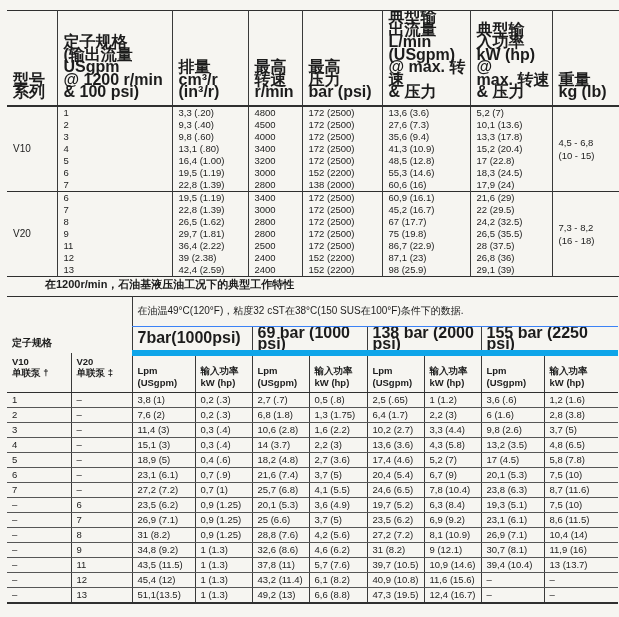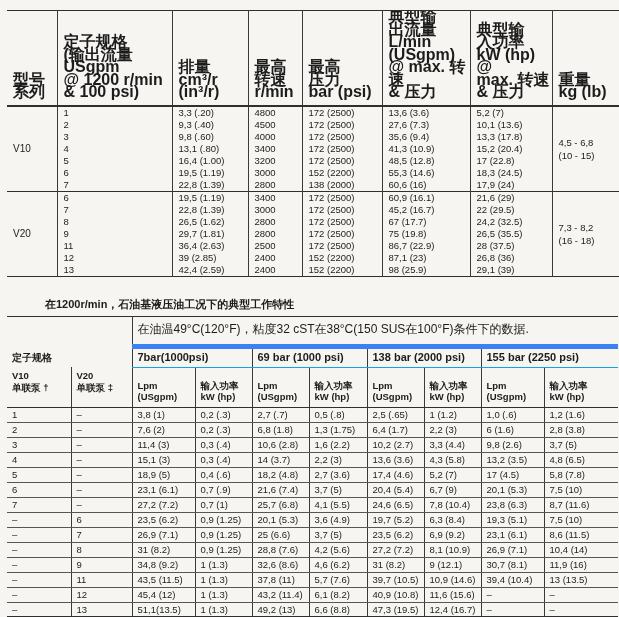--- a/index.html
+++ b/index.html
@@ -25,34 +25,34 @@
     font-weight: bold; font-size: 16px; line-height: 12.5px;
     border-bottom: 2px solid #2f2f2f; white-space: pre-line;
   }
   .spec-table tbody td { height: 12px; vertical-align: middle; white-space: nowrap; }
   .spec-table td.model-cell { vertical-align: middle; font-size: 10px; }
   .spec-table td.weight-cell { vertical-align: middle; white-space: pre-line; line-height: 13px; }
   .bl { border-left: 1px solid #3a3a3a; }
   tr.group-sep td { border-top: 1.2px solid #2f2f2f; }
 
   
-  .perf-title { font-size: 11px; font-weight: bold; margin: 20px 0 4px 38px; }
+  .perf-title { font-size: 11px; font-weight: bold; margin: 0 0 4px 38px; }
   .perf-table { width: 611px; border-top: 1.2px solid #2f2f2f; border-bottom: 2px solid #2f2f2f; }
   .perf-table th, .perf-table td {
     font-size: 9.5px; line-height: 11.5px; text-align: left;
     padding: 0 2px 0 5px; font-weight: normal; overflow: hidden;
   }
   .perf-table .cond-cell {
-    height: 30px; vertical-align: middle; font-size: 12px;
-    border-bottom: 5px solid #3b82f6;
+    height: 30px; vertical-align: middle; font-size: 10px;
+    border-bottom: 1px solid #3b82f6;
   }
   .perf-table .stator-cell { vertical-align: bottom; padding-bottom: 4px; font-weight: bold; font-size: 10px; }
   .perf-table .group-cell {
-    height: 21px; vertical-align: middle; font-weight: bold; font-size: 11px;
-    border-bottom: 1px solid #0ea5e9;
+    height: 21px; vertical-align: middle; font-weight: bold; font-size: 16px;
+    border-bottom: 6px solid #0ea5e9;
   }
   .perf-table .sub-cell {
     height: 40px; font-weight: bold; font-size: 9.5px; white-space: pre-line;
     border-bottom: 1.2px solid #2f2f2f; vertical-align: bottom; padding-bottom: 4px;
   }
   .perf-table .sub-cell.pump-col { vertical-align: top; padding-top: 3px; }
   .perf-table tbody.data td {
     height: 15px; vertical-align: middle; white-space: nowrap;
     border-bottom: 1px solid #565656;
   }
@@ -194,29 +194,29 @@
         <tr>
           <td class="bl">9</td>
           <td class="bl">29,7 (1.81)</td>
           <td class="bl">2800</td>
           <td class="bl">172 (2500)</td>
           <td class="bl">75 (19.8)</td>
           <td class="bl">26,5 (35.5)</td>
         </tr>
         <tr>
           <td class="bl">11</td>
-          <td class="bl">36,4 (2.63)</td>
+          <td class="bl">36,4 (2.22)</td>
           <td class="bl">2500</td>
           <td class="bl">172 (2500)</td>
           <td class="bl">86,7 (22.9)</td>
           <td class="bl">28 (37.5)</td>
         </tr>
         <tr>
           <td class="bl">12</td>
-          <td class="bl">39 (2.85)</td>
+          <td class="bl">39 (2.38)</td>
           <td class="bl">2400</td>
           <td class="bl">152 (2200)</td>
           <td class="bl">87,1 (23)</td>
           <td class="bl">26,8 (36)</td>
         </tr>
         <tr>
           <td class="bl">13</td>
           <td class="bl">42,4 (2.59)</td>
           <td class="bl">2400</td>
           <td class="bl">152 (2200)</td>
@@ -278,21 +278,21 @@
     <tbody class="data" id="perf-table-body">
         <tr>
           <td>1</td>
           <td class="bl">–</td>
           <td class="bl">3,8 (1)</td>
           <td class="bl">0,2 (.3)</td>
           <td class="bl">2,7 (.7)</td>
           <td class="bl">0,5 (.8)</td>
           <td class="bl">2,5 (.65)</td>
           <td class="bl">1 (1.2)</td>
-          <td class="bl">1,0 (.6)</td>
+          <td class="bl">3,6 (.6)</td>
           <td class="bl">1,2 (1.6)</td>
         </tr>
         <tr>
           <td>2</td>
           <td class="bl">–</td>
           <td class="bl">7,6 (2)</td>
           <td class="bl">0,2 (.3)</td>
           <td class="bl">6,8 (1.8)</td>
           <td class="bl">1,3 (1.75)</td>
           <td class="bl">6,4 (1.7)</td>
@@ -411,21 +411,21 @@
         <tr>
           <td>–</td>
           <td class="bl">11</td>
           <td class="bl">43,5 (11.5)</td>
           <td class="bl">1 (1.3)</td>
           <td class="bl">37,8 (11)</td>
           <td class="bl">5,7 (7.6)</td>
           <td class="bl">39,7 (10.5)</td>
           <td class="bl">10,9 (14.6)</td>
           <td class="bl">39,4 (10.4)</td>
-          <td class="bl">13 (13.5)</td>
+          <td class="bl">13 (13.7)</td>
         </tr>
         <tr>
           <td>–</td>
           <td class="bl">12</td>
           <td class="bl">45,4 (12)</td>
           <td class="bl">1 (1.3)</td>
           <td class="bl">43,2 (11.4)</td>
           <td class="bl">6,1 (8.2)</td>
           <td class="bl">40,9 (10.8)</td>
           <td class="bl">11,6 (15.6)</td>

